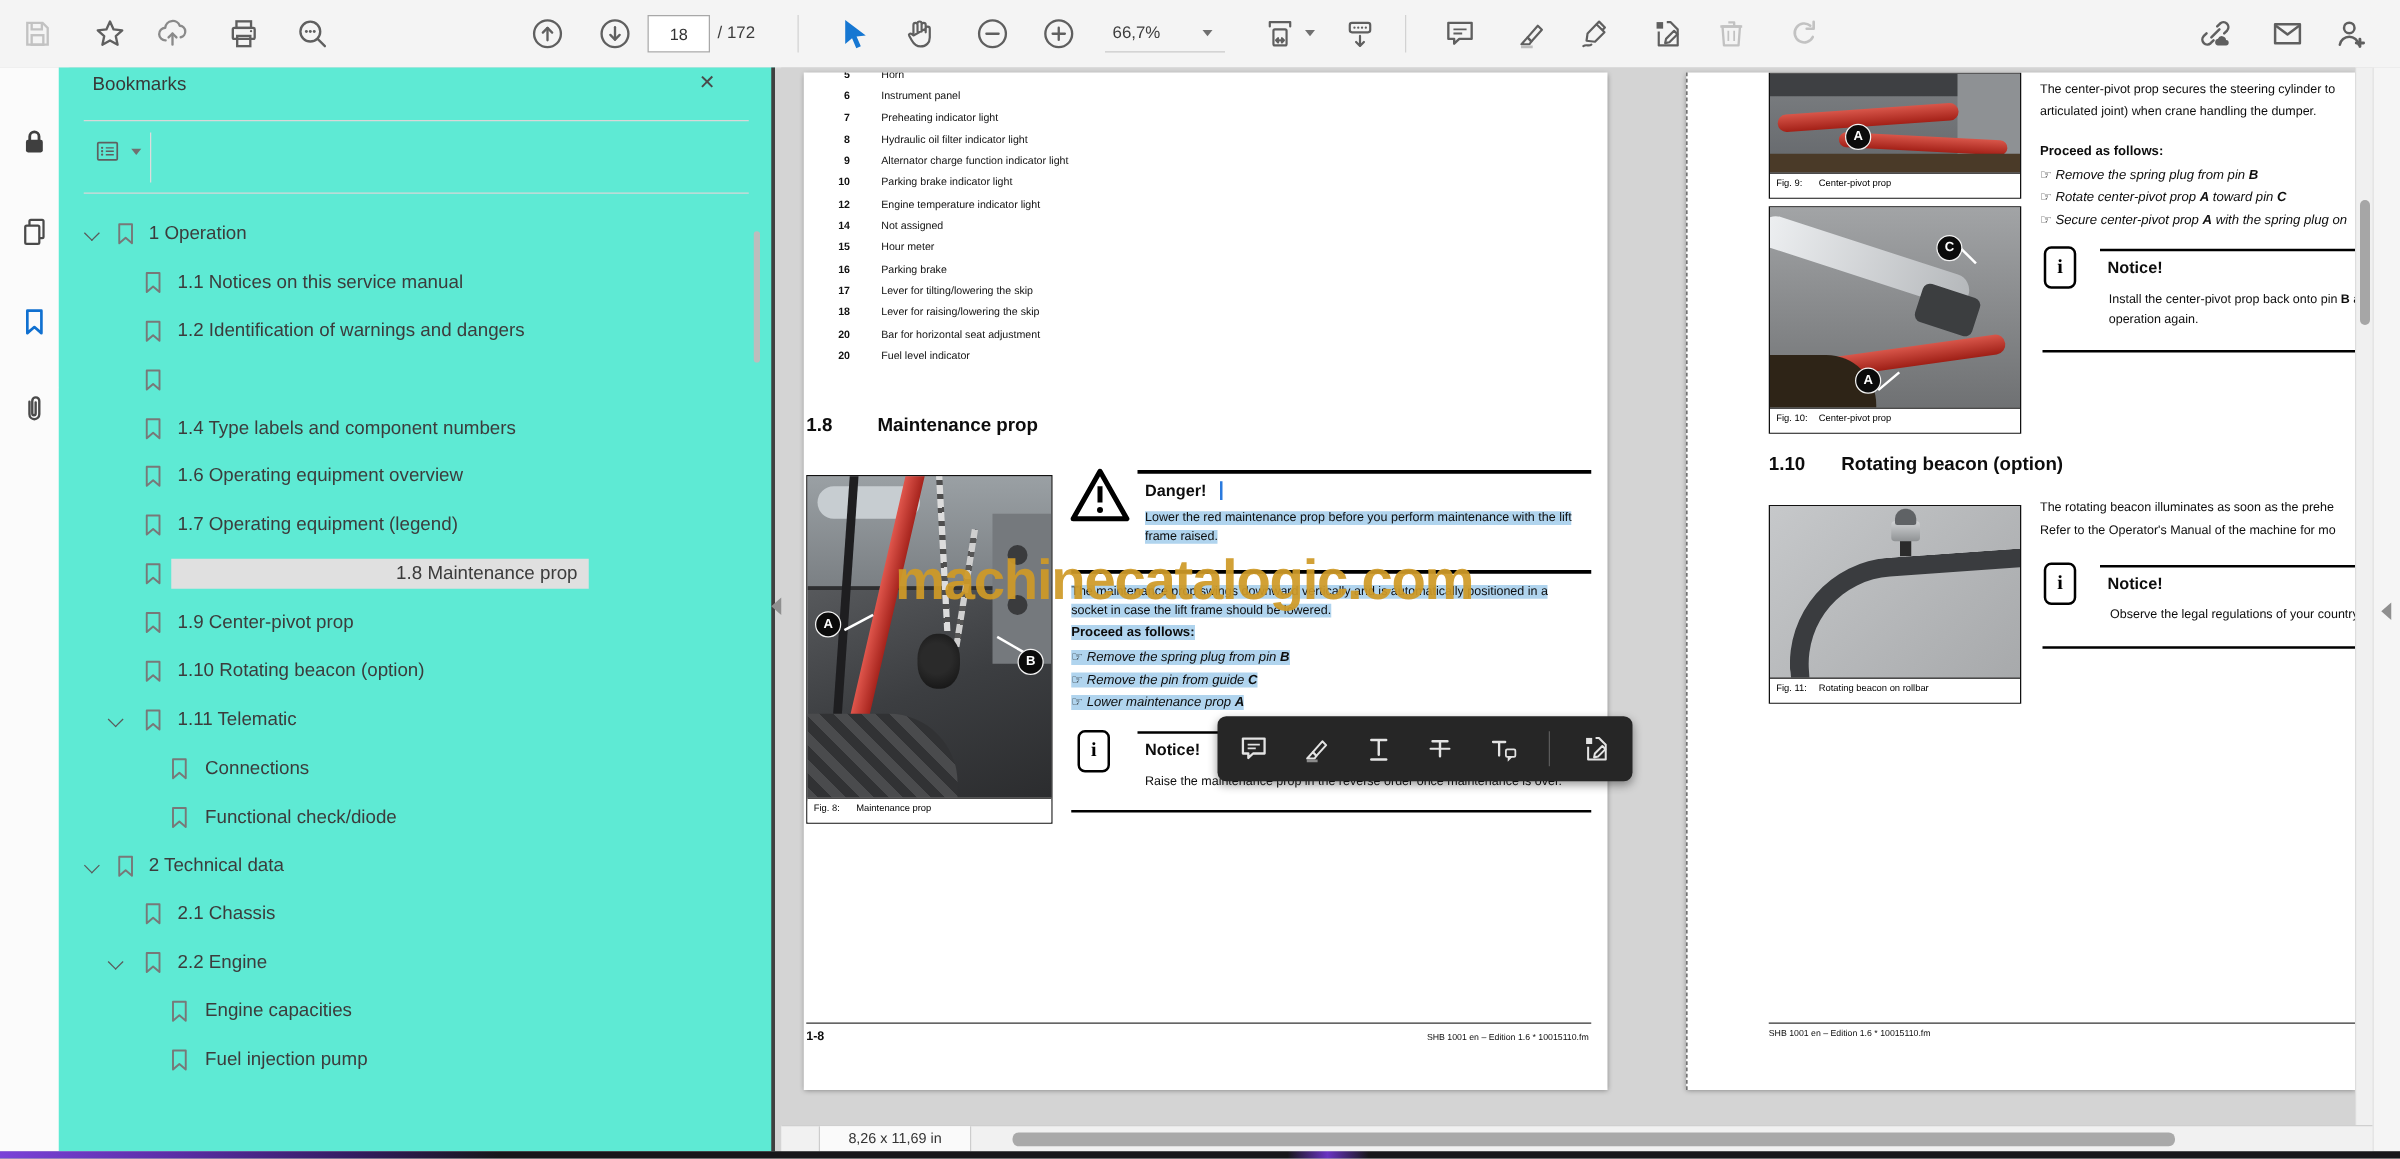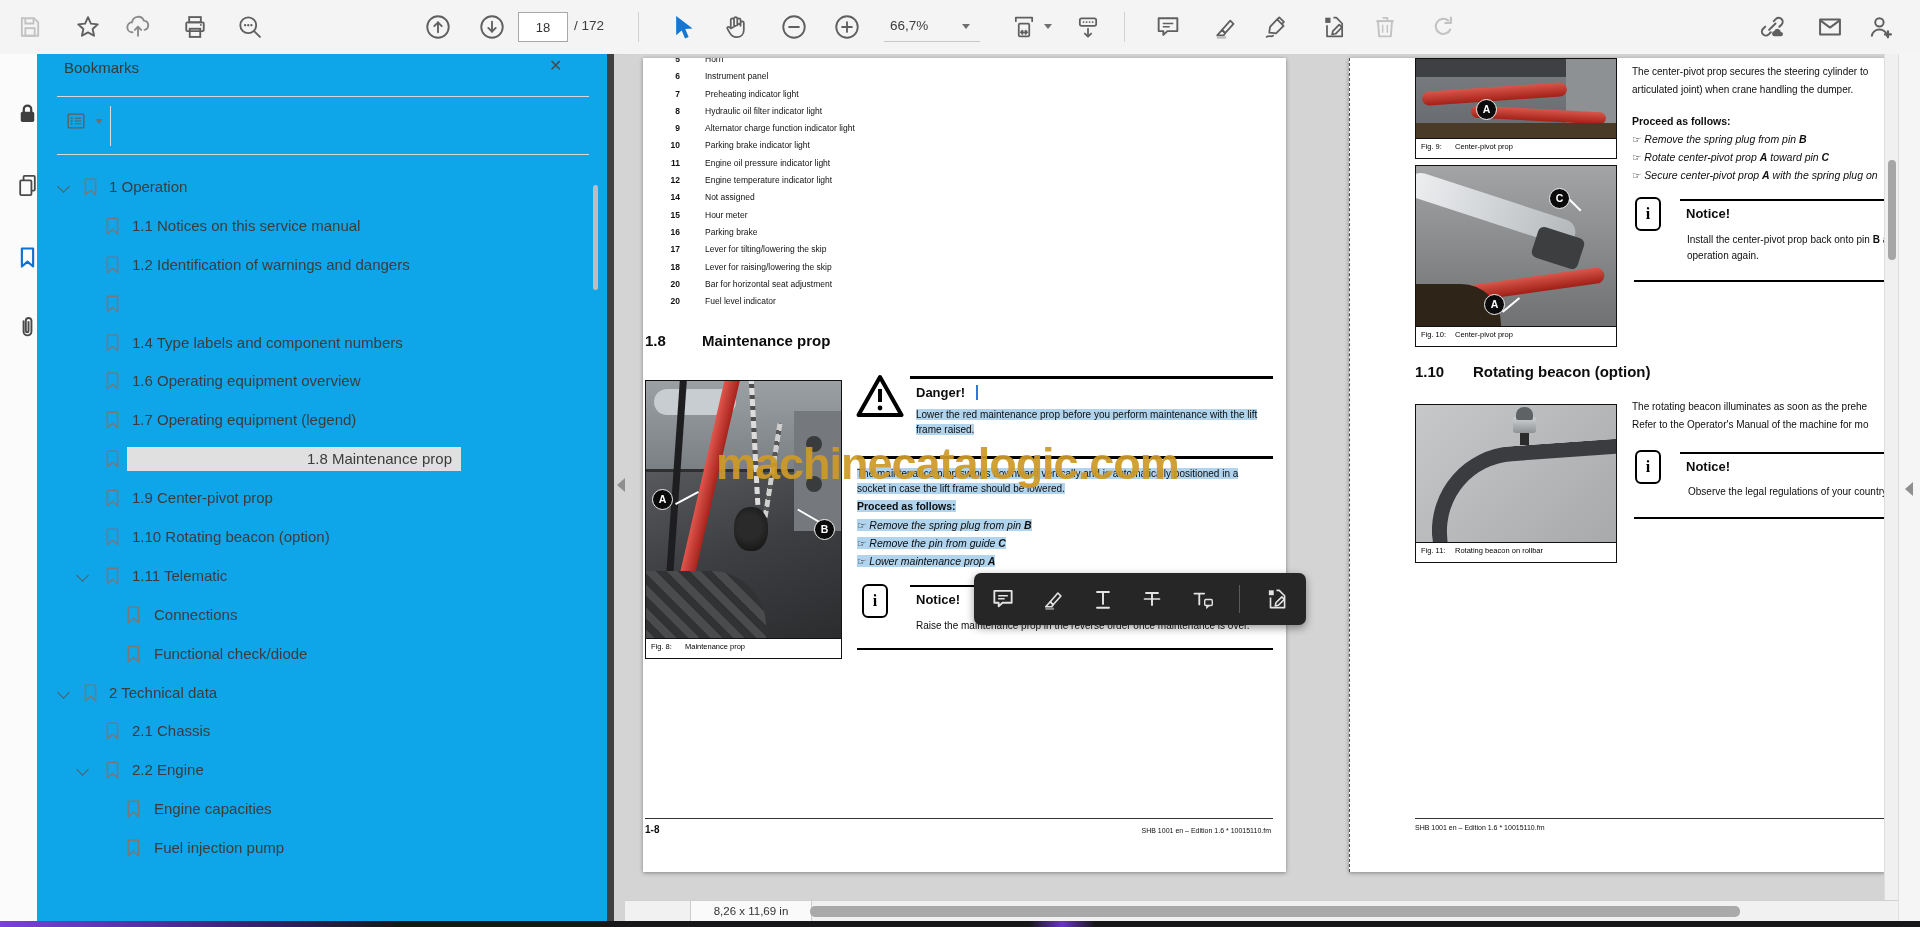--- a/index.html
+++ b/index.html
@@ -13,21 +13,21 @@
   #page-input{position:absolute;left:518px;top:12px;width:44px;height:26px;border:1px solid #a8a8a8;background:#fff;
               text-align:center;font-size:13px;color:#333;font-family:"Liberation Sans",sans-serif;}
   .ttext{position:absolute;top:18px;font-size:13.5px;color:#3c3c3c;}
   .caret{position:absolute;width:0;height:0;border-left:4.5px solid transparent;border-right:4.5px solid transparent;border-top:5px solid #707070;}
   
   #rail{position:absolute;left:0;top:54px;width:55px;height:867px;background:#fbfbfb;border-right:1px solid #e0e0e0;}
   .ricon{position:absolute;left:14px;width:27px;height:27px;}
   .ricon svg{width:27px;height:27px;}
   #rail-notch{position:absolute;left:46px;top:248px;width:0;height:0;border-top:8px solid transparent;border-bottom:8px solid transparent;border-right:9px solid #ffffff;}
   
-  #panel{position:absolute;left:37px;top:54px;width:570px;height:867px;background:#0ea5e9;border-right:7px solid #404040;}
+  #panel{position:absolute;left:47px;top:54px;width:570px;height:867px;background:#5eead4;border-right:3px solid #404040;}
   #panel-title{position:absolute;left:27px;top:5px;font-size:15px;color:#383838;}
   #panel-close{position:absolute;left:512px;top:2px;font-size:16px;color:#4a4a4a;cursor:default;}
   .pdiv{position:absolute;left:20px;width:532px;height:1px;background:#d8d8d8;}
   #opt-btn{position:absolute;left:28px;top:56px;width:42px;height:30px;}
   #opt-btn svg{width:22px;height:22px;}
   #opt-vsep{position:absolute;left:73px;top:52px;width:1px;height:40px;background:#dcdcdc;}
   #bmtree{position:absolute;left:0;top:114px;width:562px;}
   .bm-row{position:relative;height:38.9px;}
   .bm-row .chev{position:absolute;top:14px;width:8px;height:8px;border-right:1.7px solid #5a5a5a;border-bottom:1.7px solid #5a5a5a;transform:rotate(45deg);display:none;}
   .bm-row.exp .chev{display:block;}
@@ -77,21 +77,21 @@
   
   #watermark{position:absolute;left:716px;top:438px;font-size:45px;font-weight:bold;letter-spacing:-1px;color:#cf9a27;opacity:.93;z-index:40;white-space:nowrap;}
   
   #vsb{position:absolute;left:1884px;top:54px;width:14px;height:846px;background:#f0f0f0;border-left:1px solid #ddd;}
   #vsb-thumb{position:absolute;left:3px;top:106px;width:8px;height:100px;background:#a6a6a6;border-radius:4px;}
   #rightstrip{position:absolute;left:1898px;top:54px;width:22px;height:867px;background:#f5f5f5;border-left:1px solid #e0e0e0;}
   #collapse-right{position:absolute;left:6px;top:428px;width:0;height:0;border-top:7px solid transparent;border-bottom:7px solid transparent;border-right:8px solid #8f8f8f;}
   
   #statusbar{position:absolute;left:625px;top:900px;width:1273px;height:21px;background:#f1f1f1;border-top:1px solid #cfcfcf;}
   #sizetab{position:absolute;left:30px;top:0px;width:120px;height:20px;background:#fafafa;border-left:1px solid #cdcdcd;border-right:1px solid #cdcdcd;
-           text-align:center;font-size:11.5px;color:#333;line-height:20px;margin-left:35px;}
+           text-align:center;font-size:11.5px;color:#333;line-height:20px;}
   #hsb-thumb{position:absolute;left:185px;top:5px;width:930px;height:11px;background:#a9a9a9;border-radius:5px;}
   
   #bottomstrip{position:absolute;left:0;top:921px;width:1920px;height:6px;
      background:linear-gradient(90deg,#7a42d8 0px,#5a2ea6 140px,#341d62 280px,#17171a 400px,#17171a 1030px,#6a35c2 1062px,#17171a 1095px,#17171a 1920px);}
   svg{display:block;}
 </style>
 </head>
 <body>
 
 <div id="app">
@@ -524,24 +524,20 @@
           <div class="lrow">
             <span class="lnum">9</span>
             <span class="llab">Alternator charge function indicator light</span>
           </div>
 
           <div class="lrow">
             <span class="lnum">10</span>
             <span class="llab">Parking brake indicator light</span>
           </div>
 
-          <div class="lrow">
-            <span class="lnum">11</span>
-            <span class="llab">Engine oil pressure indicator light</span>
-          </div>
 
           <div class="lrow">
             <span class="lnum">12</span>
             <span class="llab">Engine temperature indicator light</span>
           </div>
 
 
           <div class="lrow">
             <span class="lnum">14</span>
             <span class="llab">Not assigned</span>

